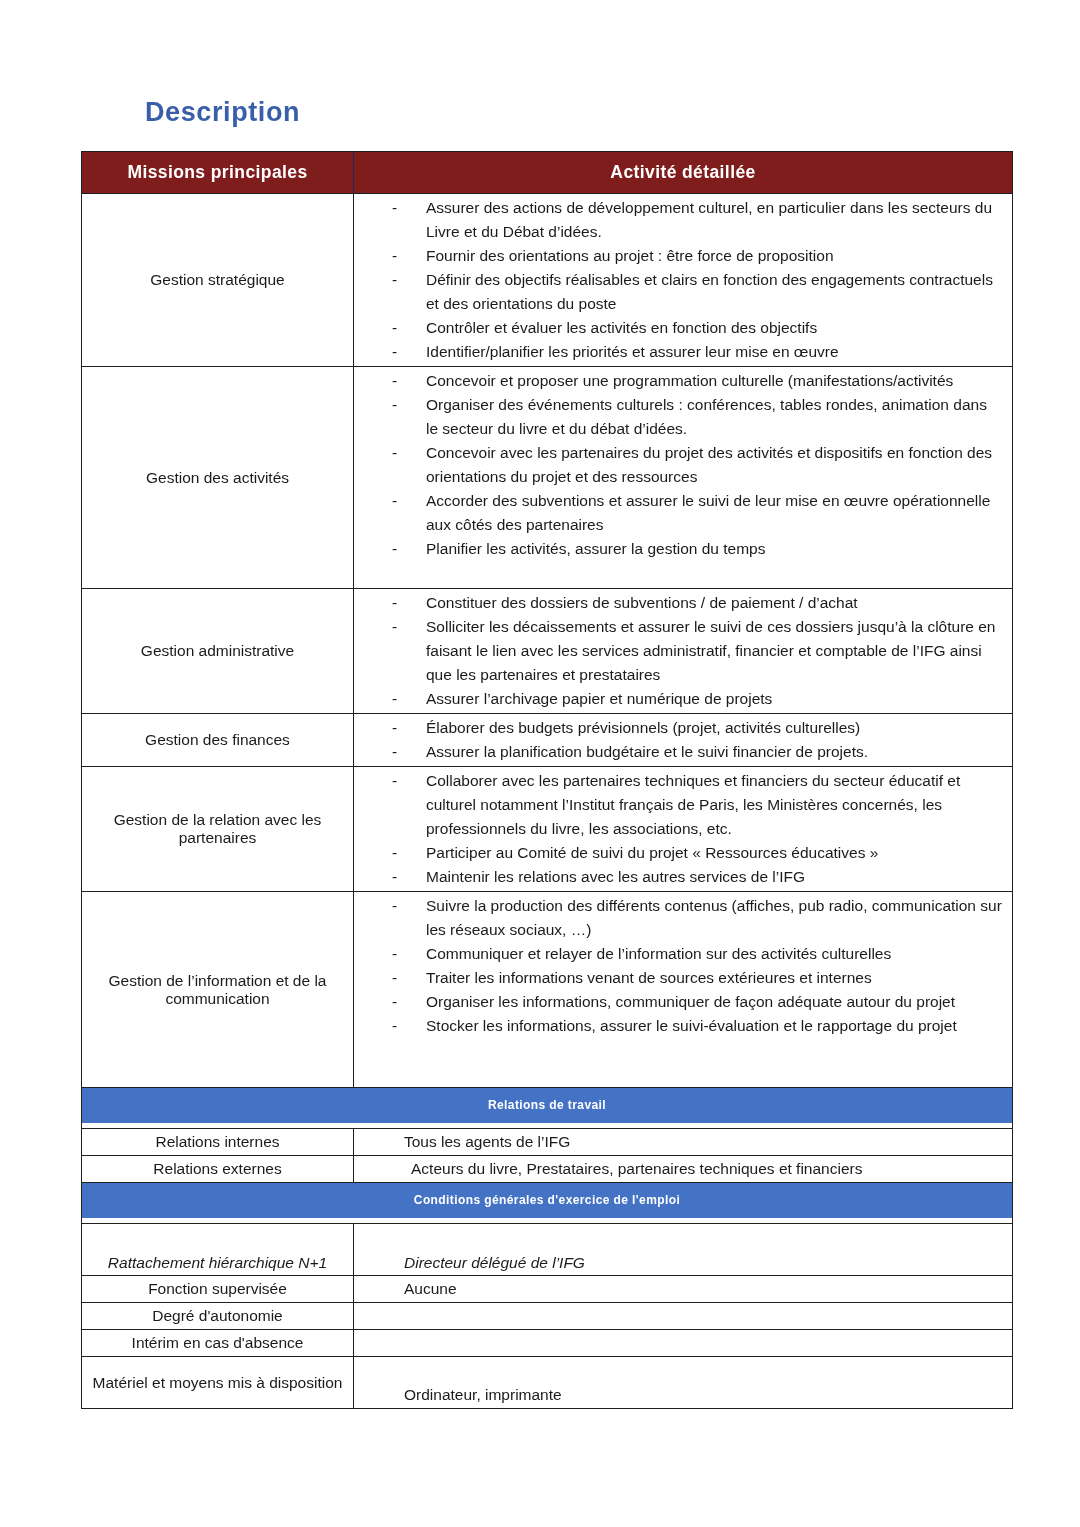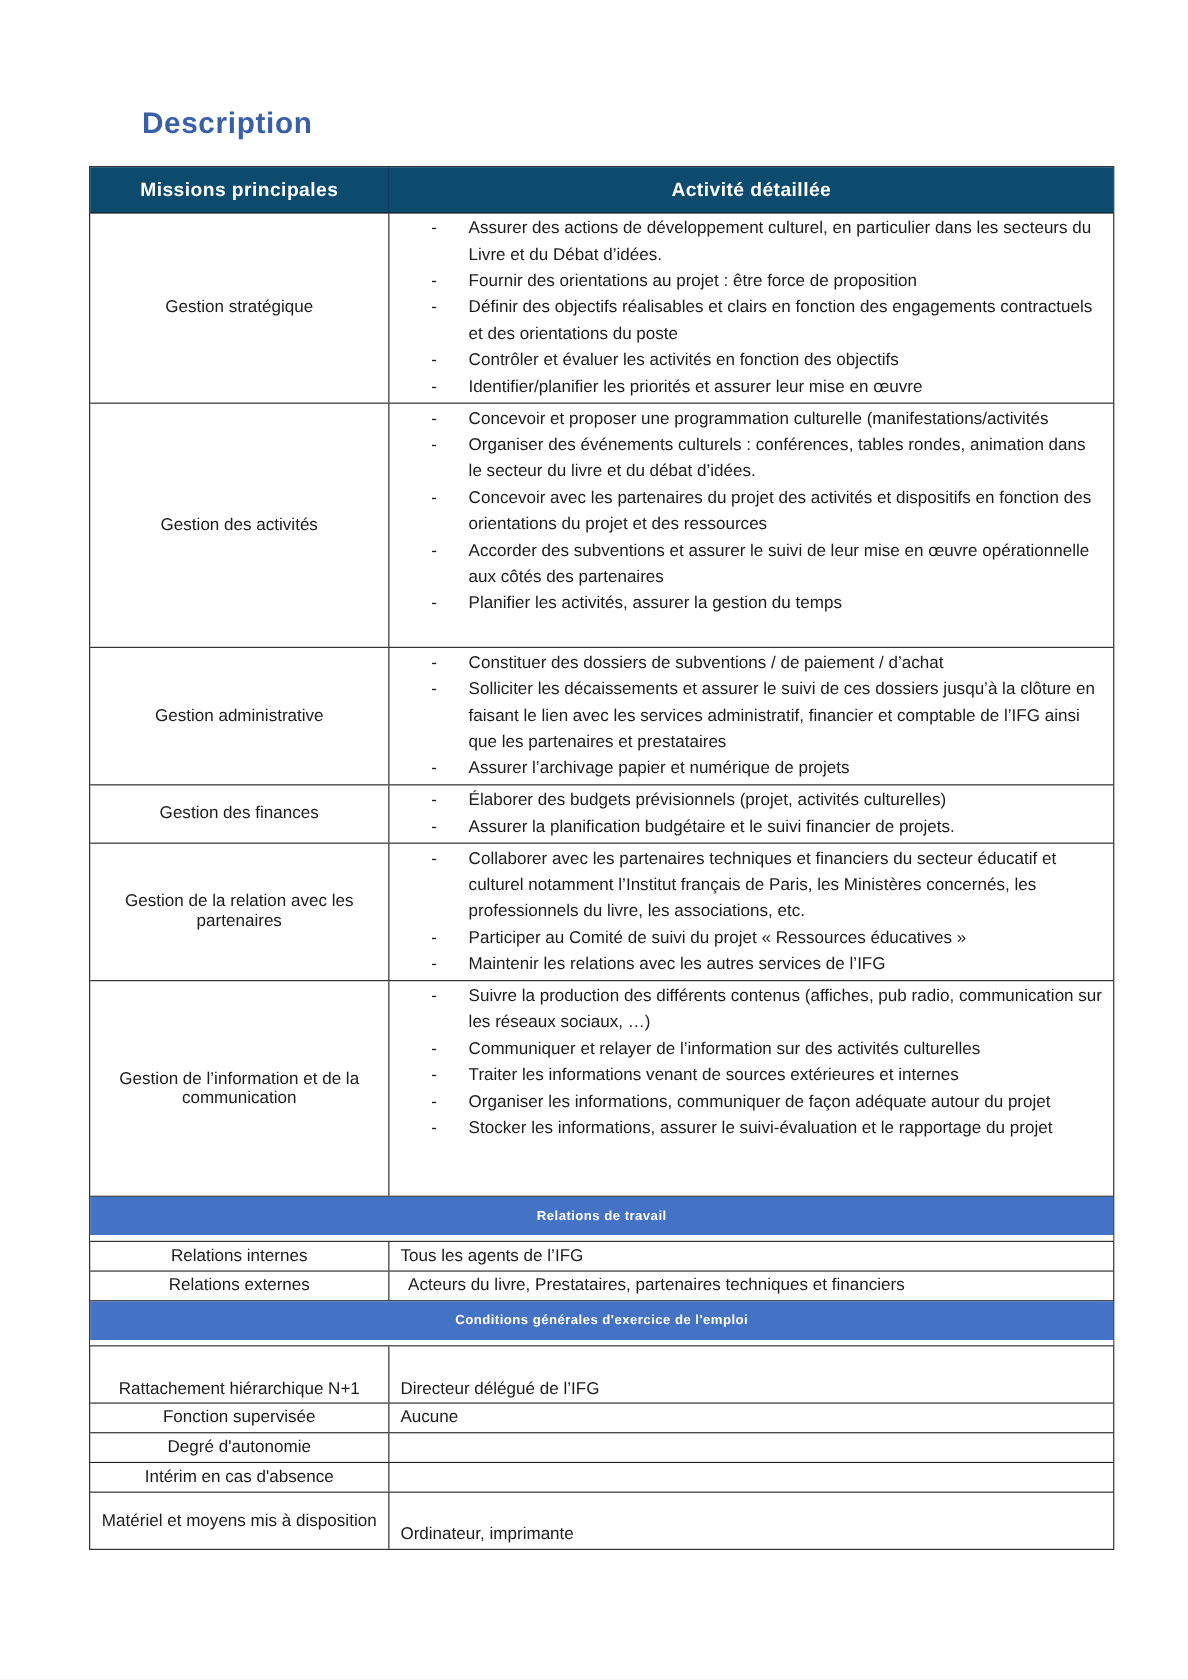--- a/index.html
+++ b/index.html
@@ -7,37 +7,37 @@
   .page {
     position:relative;
     width:1080px; height:1527px;
     background:#ffffff;
     font-family:"Liberation Sans", sans-serif;
     color:#1b1b1b;
     margin:0 auto;
     overflow:hidden;
   }
   .doc-title {
-    position:absolute; left:129px; top:97px;
+    position:absolute; left:145px; top:97px;
     font-size:27px; font-weight:600; letter-spacing:0.6px;
     color:#3a5fa9;
   }
   .tbl {
     position:absolute; left:81px; top:151px; width:932px;
     border:1px solid #1f1f1f;
     font-size:15.5px;
   }
   .row { display:flex; border-bottom:1px solid #1f1f1f; }
   .row:last-child { border-bottom:none; }
   .c1 { width:272px; flex:none; border-right:1px solid #1f1f1f;
         display:flex; align-items:center; justify-content:center;
         text-align:center; padding:2px 8px; }
   .c2 { flex:1; min-width:0; }
   
-  .band-head { height:42px; background:#0c4a6e; }
+  .band-head { height:42px; background:#7f1d1d; }
   .band-head .c1, .band-head .c2 {
     color:#ffffff; font-size:17.5px; font-weight:600; letter-spacing:0.4px;
     display:flex; align-items:center; justify-content:center;
   }
   .band-head .c1 { border-right:1px solid #17305e; }
   
   .band-mid {
     height:41px; border-bottom:1px solid #1f1f1f;
     background:linear-gradient(#4472c4 0 35px, #ffffff 35px 41px);
     color:#ffffff; font-size:12px; font-weight:600; letter-spacing:0.4px;
@@ -46,24 +46,24 @@
   }
   
   .bullets { padding:2px 10px 2px 38px; line-height:24px; }
   .bullet { display:flex; }
   .bullet .dash { width:34px; flex:none; }
   .bullet .btxt { flex:1; min-width:0; }
   .m0 { min-height:169px; } .m1 { min-height:222px; }
   .m2 { min-height:118px; } .m3 { min-height:49px;  }
   .m4 { min-height:123px; } .m5 { min-height:196px; }
   
-  .kv { height:27px; }
+  .kv { height:27px;gap:40px; }
   .kv .c2 { display:flex; align-items:center; padding:0 10px; }
   .kv.indent-val .c2 { padding-left:17px; }
-  .kv.tall-top { height:52px; }
+  .kv.tall-top { height:52px;font-style:italic; }
   .kv.tall-top .c1, .kv.tall-top .c2 { align-items:flex-end; padding-bottom:3px; }
   .kv.tall-bottom { height:51px; }
   .kv.tall-bottom .c2 { align-items:flex-end; padding-bottom:4px; }
 </style>
 </head>
 <body>
 
 <div class="page">
 
   <div class="doc-title">Description</div>

